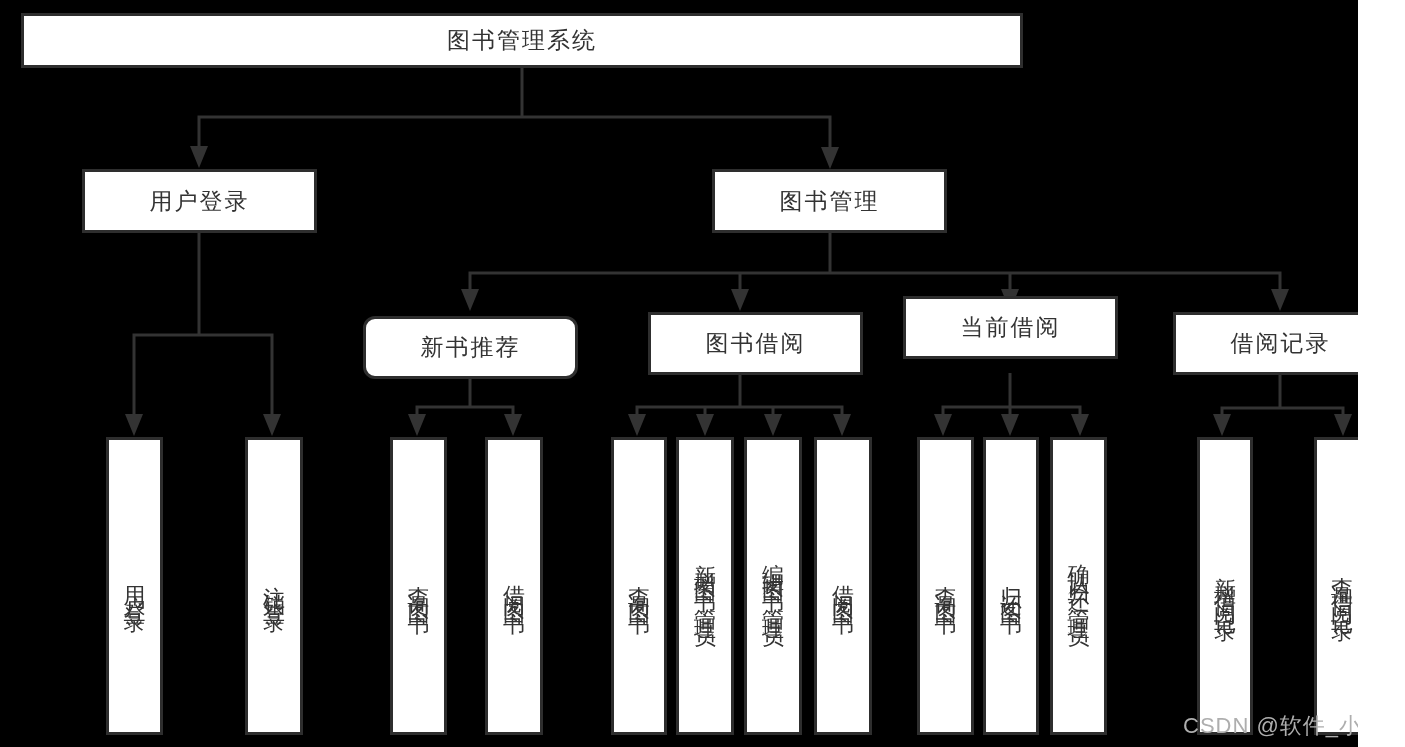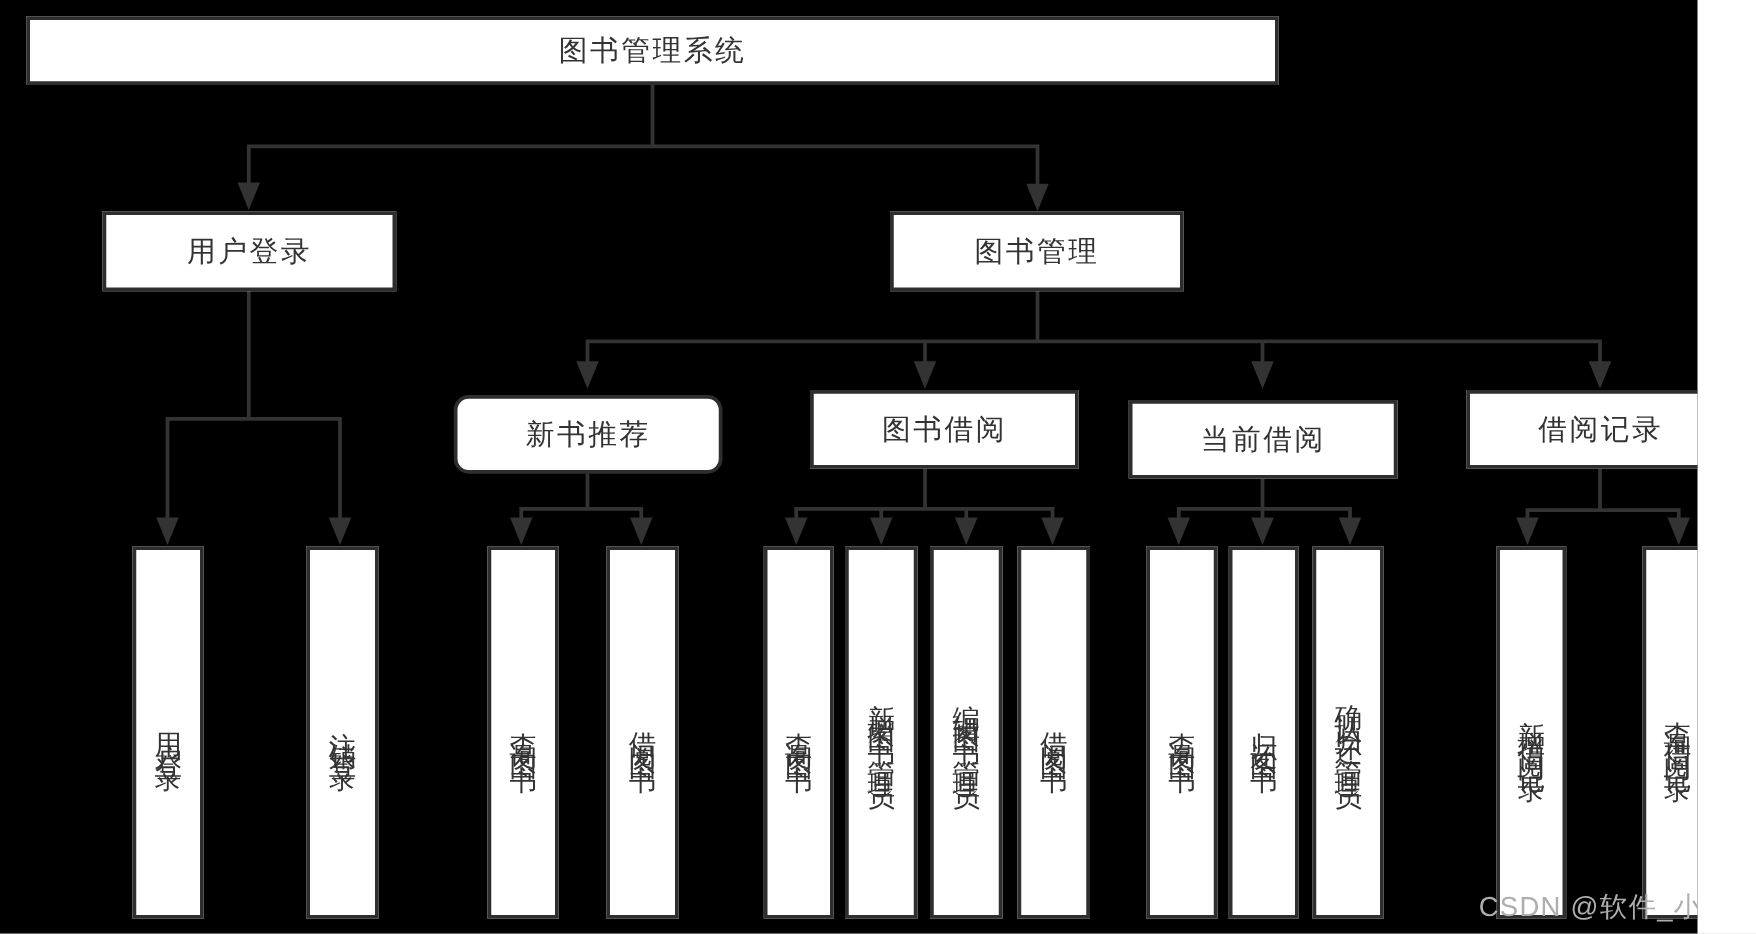--- a/index.html
+++ b/index.html
@@ -51,21 +51,21 @@
     color: #aeaeae;
     white-space: nowrap;
     z-index: 5;
   }
   
   .n-root { left: 21px;   top: 13px;  width: 1002px; height: 55px; }
   .n-l2a  { left: 82px;   top: 169px; width: 235px;  height: 64px; }
   .n-l2b  { left: 712px;  top: 169px; width: 235px;  height: 64px; }
   .n-l3a  { left: 363px;  top: 316px; width: 215px;  height: 63px; border-radius: 12px; }
   .n-l3b  { left: 633px;  top: 312px; width: 215px;  height: 63px; margin-left: 15px; }
-  .n-l3c  { left: 903px;  top: 320px; width: 215px;  height: 63px; text-align: center; }
+  .n-l3c  { left: 903px;  top: 296px; width: 215px;  height: 63px; text-align: center; }
   .n-l3d  { left: 1173px; top: 312px; width: 215px;  height: 63px; }
   .leaf   { top: 437px; height: 298px; }
   .f1  { left: 106px;  width: 57px; }
   .f2  { left: 245px;  width: 58px; }
   .f3  { left: 390px;  width: 57px; }
   .f4  { left: 485px;  width: 58px; }
   .f5  { left: 611px;  width: 56px; }
   .f6  { left: 676px;  width: 58px; }
   .f7  { left: 744px;  width: 58px; }
   .f8  { left: 814px;  width: 58px; }

